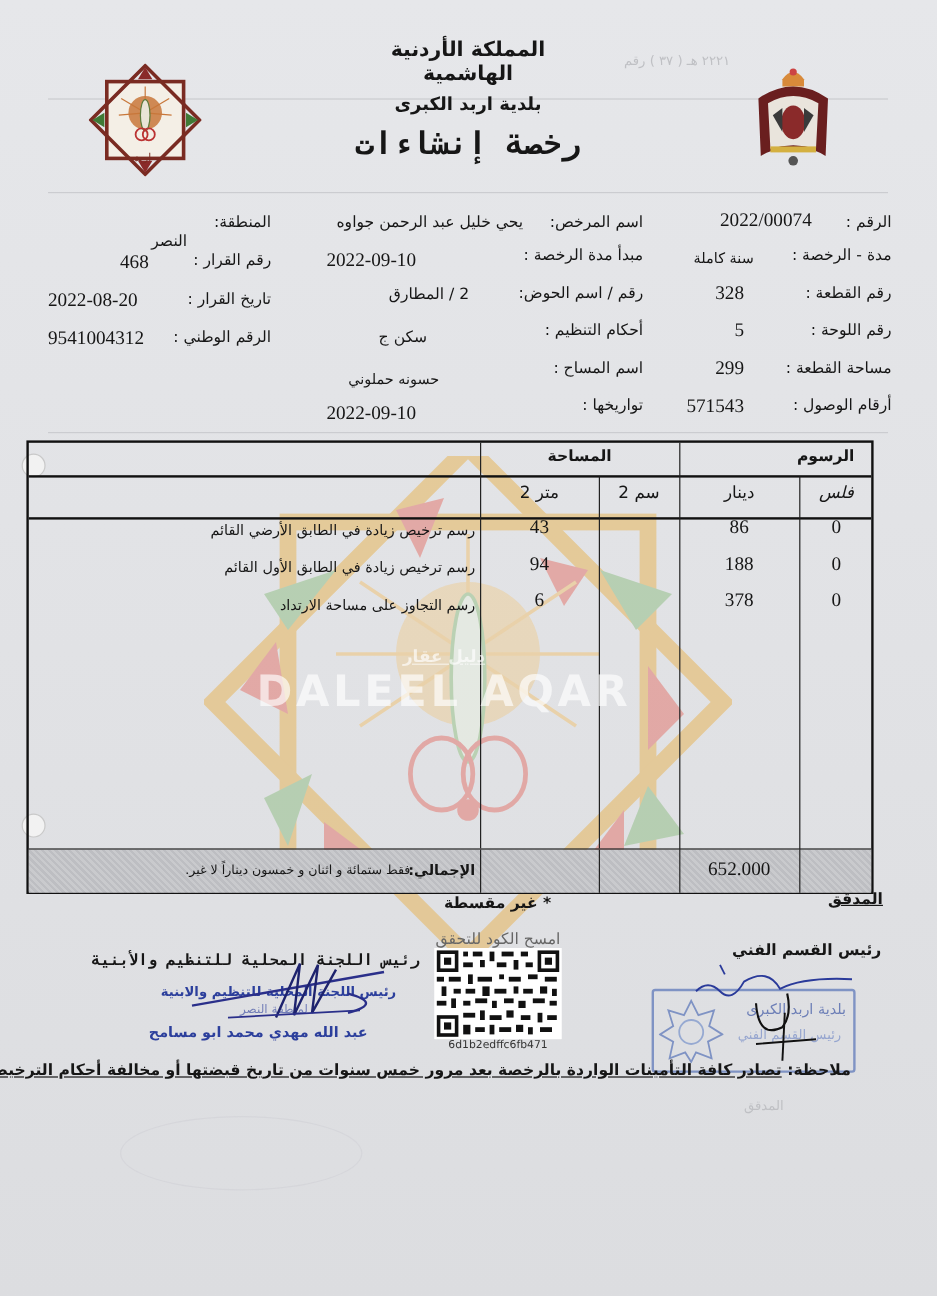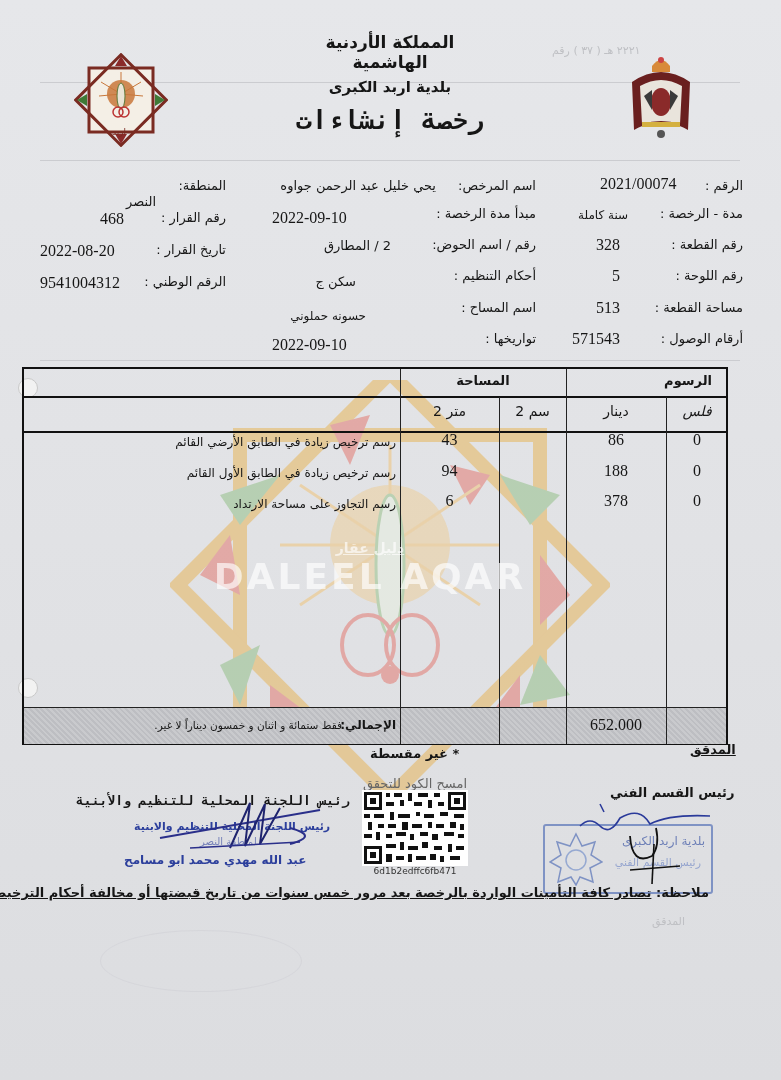--- a/index.html
+++ b/index.html
@@ -3,21 +3,21 @@
 <meta charset="utf-8">
 <style>
   html, body { margin:0; padding:0; }
   body {
     width:781px; height:1080px; overflow:hidden; position:relative;
     background: linear-gradient(180deg,#e6e7ea 0%,#e1e2e5 50%,#dcdde0 100%);
     font-family: "DejaVu Serif", serif; color:#161616;
   }
   .abs { position:absolute; }
   .rtl { direction: rtl; }
-  .ghost { color:#bfc0c4; font-size:11px; font-family:"DejaVu Sans", sans-serif;margin-left:32px; }
+  .ghost { color:#bfc0c4; font-size:11px; font-family:"DejaVu Sans", sans-serif; }
   .ghost-line { position:absolute; height:1px; background:#cbccd0; }
 
   
   .kingdom { left:290px; top:32px; width:200px; text-align:center; font-size:17px; font-weight:bold; font-family:"DejaVu Sans", sans-serif; letter-spacing:-0.5px; }
   .municipality { left:290px; top:78px; width:200px; text-align:center; font-size:15px; font-weight:bold; font-family:"DejaVu Sans", sans-serif; }
   .doc-title { left:250px; top:105px; width:280px; text-align:center; font-size:26px; font-weight:bold; font-family:Liberation Mono, monospace; }
 
   
   .logo-irbid { left:74px; top:53px; width:94px; height:94px; }
   .logo-jordan { left:626px; top:52px; width:70px; height:92px; }
@@ -96,33 +96,33 @@
     <path d="M14 34 Q35 22 56 34 L54 72 Q35 66 16 72 Z" fill="#e9e4dc"></path>
     <ellipse cx="35" cy="50" rx="10" ry="14" fill="#8a2a2a"></ellipse>
     <path d="M18 44 L26 38 L26 58 Z" fill="#3a3a3a"></path>
     <path d="M52 44 L44 38 L44 58 Z" fill="#3a3a3a"></path>
     <rect x="16" y="70" width="38" height="5" fill="#d4b040"></rect>
     <circle cx="35" cy="82" r="4" fill="#555"></circle>
   </svg>
 </div>
 
 <div class="abs lbl rtl" style="right:38px;top:178px;">الرقم :</div>
-<div class="abs val" style="left:600px;top:175px;">2021/00074</div>
+<div class="abs val" style="left:600px;top:175px;">2022/00074</div>
 
 <div class="abs lbl rtl" style="right:38px;top:206px;">مدة - الرخصة :</div>
 <div class="abs val-ar rtl" style="left:578px;top:208px;font-size:12px;">سنة كاملة</div>
 
 <div class="abs lbl rtl" style="right:38px;top:237px;">رقم القطعة :</div>
 <div class="abs val" style="left:596px;top:236px;">328</div>
 
 <div class="abs lbl rtl" style="right:38px;top:268px;">رقم اللوحة :</div>
 <div class="abs val" style="left:612px;top:267px;">5</div>
 
 <div class="abs lbl rtl" style="right:38px;top:300px;">مساحة القطعة :</div>
-<div class="abs val" style="left:596px;top:299px;">513</div>
+<div class="abs val" style="left:596px;top:299px;">299</div>
 
 <div class="abs lbl rtl" style="right:38px;top:331px;">أرقام الوصول :</div>
 <div class="abs val" style="left:572px;top:330px;">571543</div>
 
 <div class="abs lbl rtl" style="right:245px;top:178px;">اسم المرخص:</div>
 <div class="abs val-ar rtl" style="right:345px;top:178px;">يحي خليل عبد الرحمن جواوه</div>
 
 <div class="abs lbl rtl" style="right:245px;top:206px;">مبدأ مدة الرخصة :</div>
 <div class="abs val" style="left:272px;top:209px;">2022-09-10</div>
 

